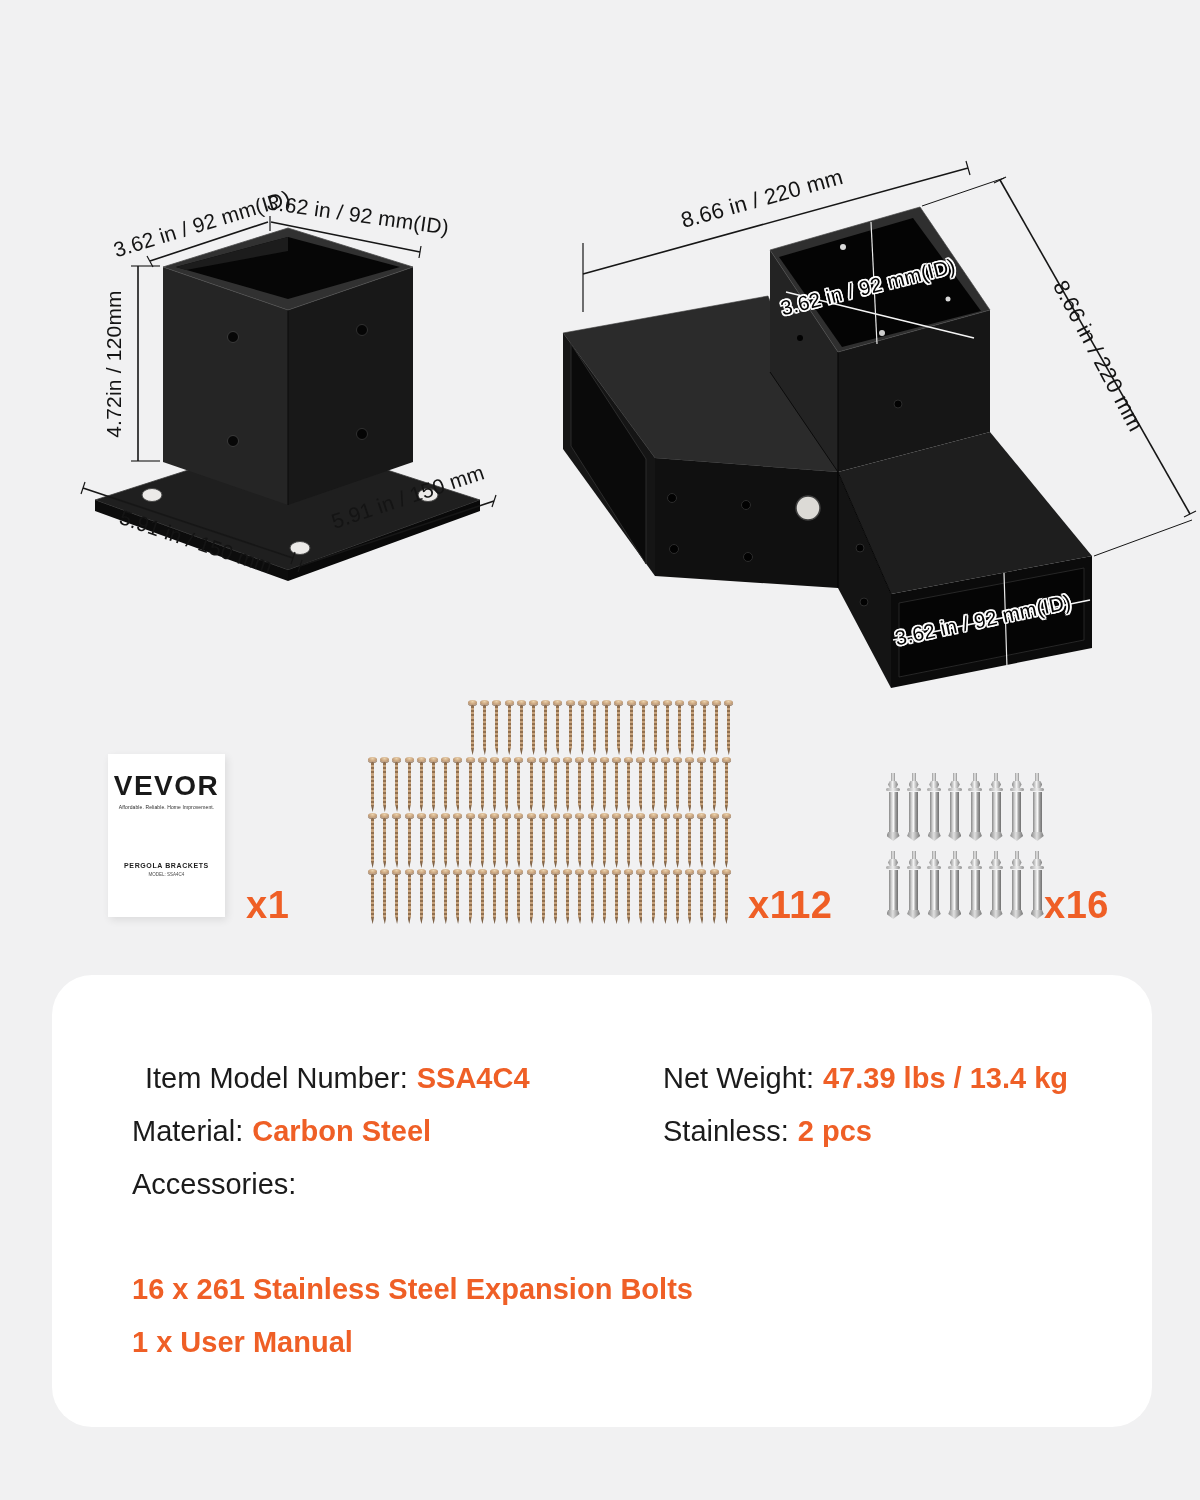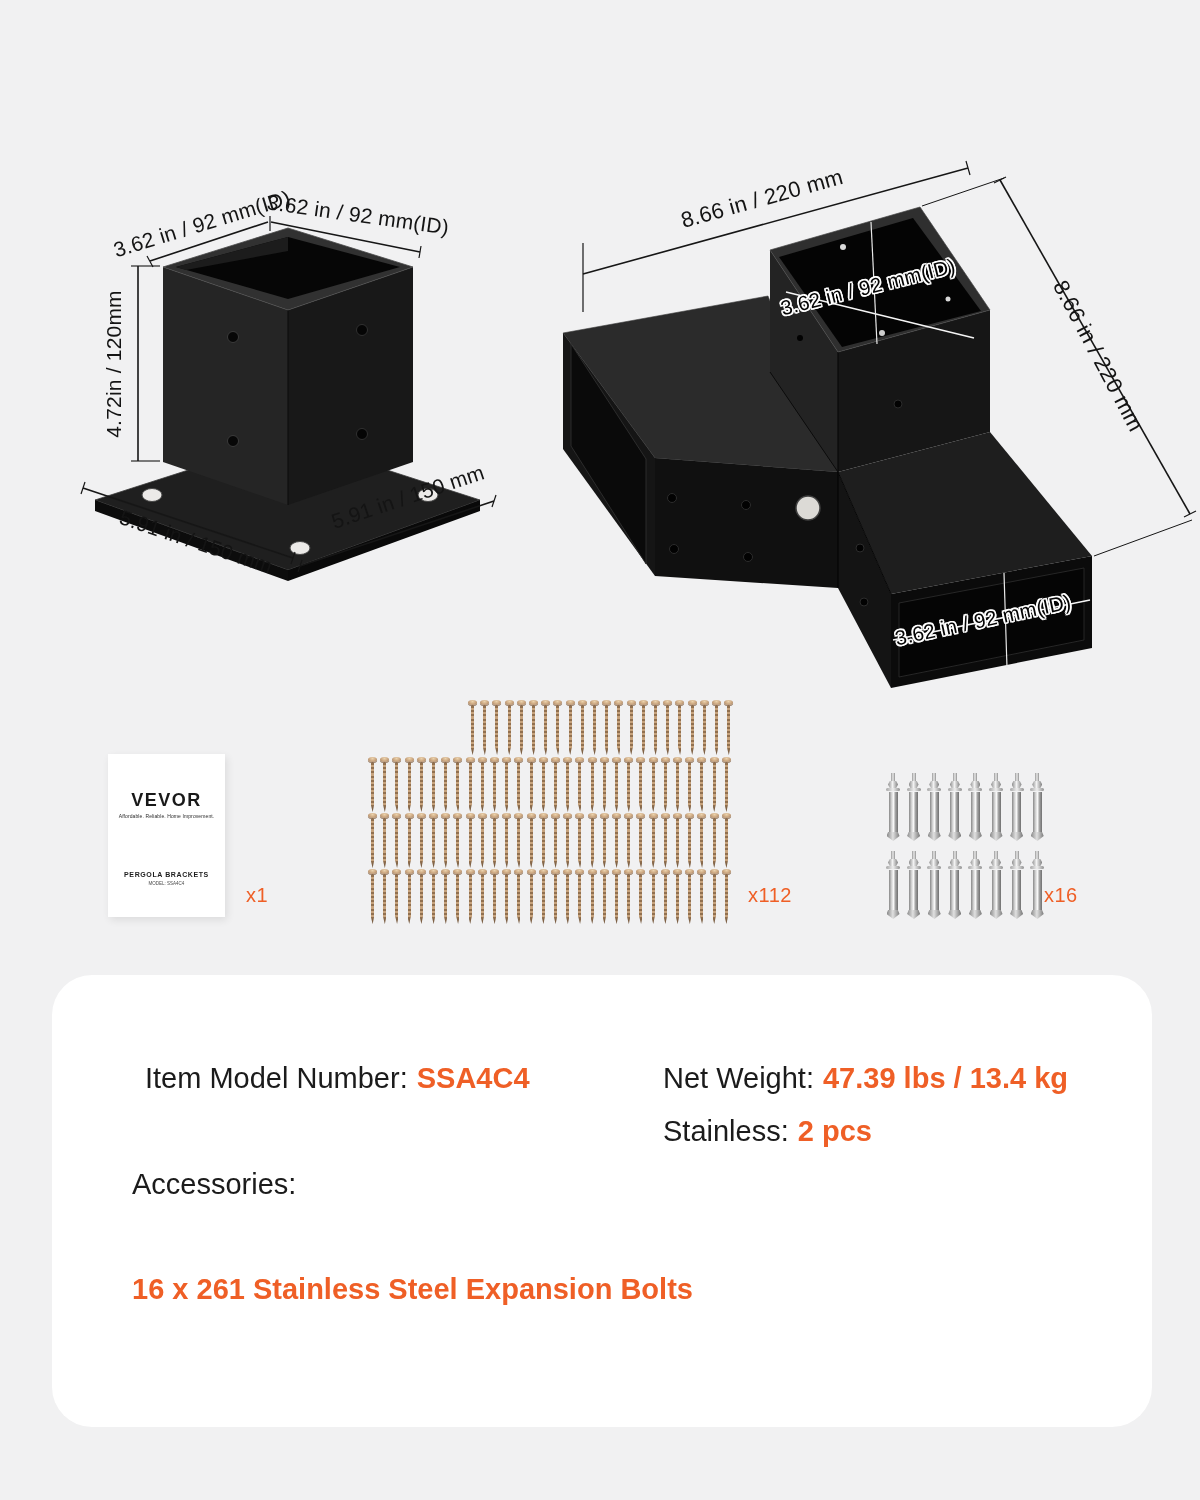--- a/index.html
+++ b/index.html
@@ -17,26 +17,26 @@
   .dim-label.big{font-size:22px;}
   .dim-label.outlined{
     color:#050505;font-size:20.5px;
     text-shadow:-1.4px -1.4px 0 #fff,1.4px -1.4px 0 #fff,-1.4px 1.4px 0 #fff,
                 1.4px 1.4px 0 #fff,0 -1.6px 0 #fff,0 1.6px 0 #fff,-1.6px 0 0 #fff,1.6px 0 0 #fff;
   }
   .manual-card{
     position:absolute;left:108px;top:754px;width:117px;height:163px;background:#fff;
     box-shadow:2px 3px 8px rgba(0,0,0,.09);text-align:center;
   }
-  .manual-brand{font-size:18px;font-weight:700;letter-spacing:1.5px;color:#191919;margin-top:36px;}
+  .manual-brand{font-size:28px;font-weight:700;letter-spacing:1.5px;color:#191919;margin-top:16px;}
   .manual-tagline{font-size:5px;color:#2b2b2b;margin-top:2px;letter-spacing:.1px;}
   .manual-title{font-size:7px;font-weight:700;color:#1c1c1c;margin-top:52px;letter-spacing:.6px;}
   .manual-model{font-size:4.5px;color:#4a4a4a;margin-top:3px;}
   .count{
-    position:absolute;font-size:20px;font-weight:400;color:var(--accent,#ef5f26);
+    position:absolute;font-size:38px;font-weight:700;color:var(--accent,#ef5f26);
     letter-spacing:.5px;
   }
   .screw{position:absolute;width:9px;height:58px;}
   .screw i{display:block;}
   .sh{width:9px;height:5px;background:radial-gradient(ellipse at 50% 30%,#ecd3ad 0%,#c9a47e 55%,#97765a 100%);border-radius:50%;box-shadow:0 1px 0 #8a6b50;}
   .ss{width:3.2px;height:42px;margin:1px auto 0;background:repeating-linear-gradient(0deg,#c7a37d 0 2.1px,#91704f 2.1px 4.2px);}
   .st{width:3.2px;height:7px;margin:0 auto;background:linear-gradient(#91704f,#6e543c);clip-path:polygon(0 0,100% 0,55% 100%);}
   .bolt{position:absolute;width:14px;height:70px;}
   .bolt i{display:block;}
   .b1{width:4px;height:9px;margin:0 auto;background:linear-gradient(90deg,#9a9a9a,#e8e8e8,#8f8f8f);}
@@ -849,21 +849,25 @@
   <div class="count" style="left:1044px;top:884px;">x16</div>
 
   <div class="spec-panel"></div>
 
   <div class="spec-row" style="left:145px;top:1062px;">
     <span class="lbl">Item Model Number:</span><span class="val">SSA4C4</span>
   </div>
   <div class="spec-row" style="left:663px;top:1062px;">
     <span class="lbl">Net Weight:</span><span class="val">47.39 lbs / 13.4 kg</span>
   </div>
+  <div class="spec-row" style="left:132px;top:1115px;">
+    <span class="lbl">Material:</span><span class="val">Carbon Steel</span>
+  </div>
   <div class="spec-row" style="left:663px;top:1115px;">
     <span class="lbl">Stainless:</span><span class="val">2 pcs</span>
   </div>
   <div class="spec-row" style="left:132px;top:1168px;">
     <span class="lbl">Accessories:</span>
   </div>
   <div class="spec-acc" style="left:132px;top:1273px;">16 x 261 Stainless Steel Expansion Bolts</div>
+  <div class="spec-acc" style="left:132px;top:1326px;">1 x User Manual</div>
 
 </div>
 
 </body></html>

